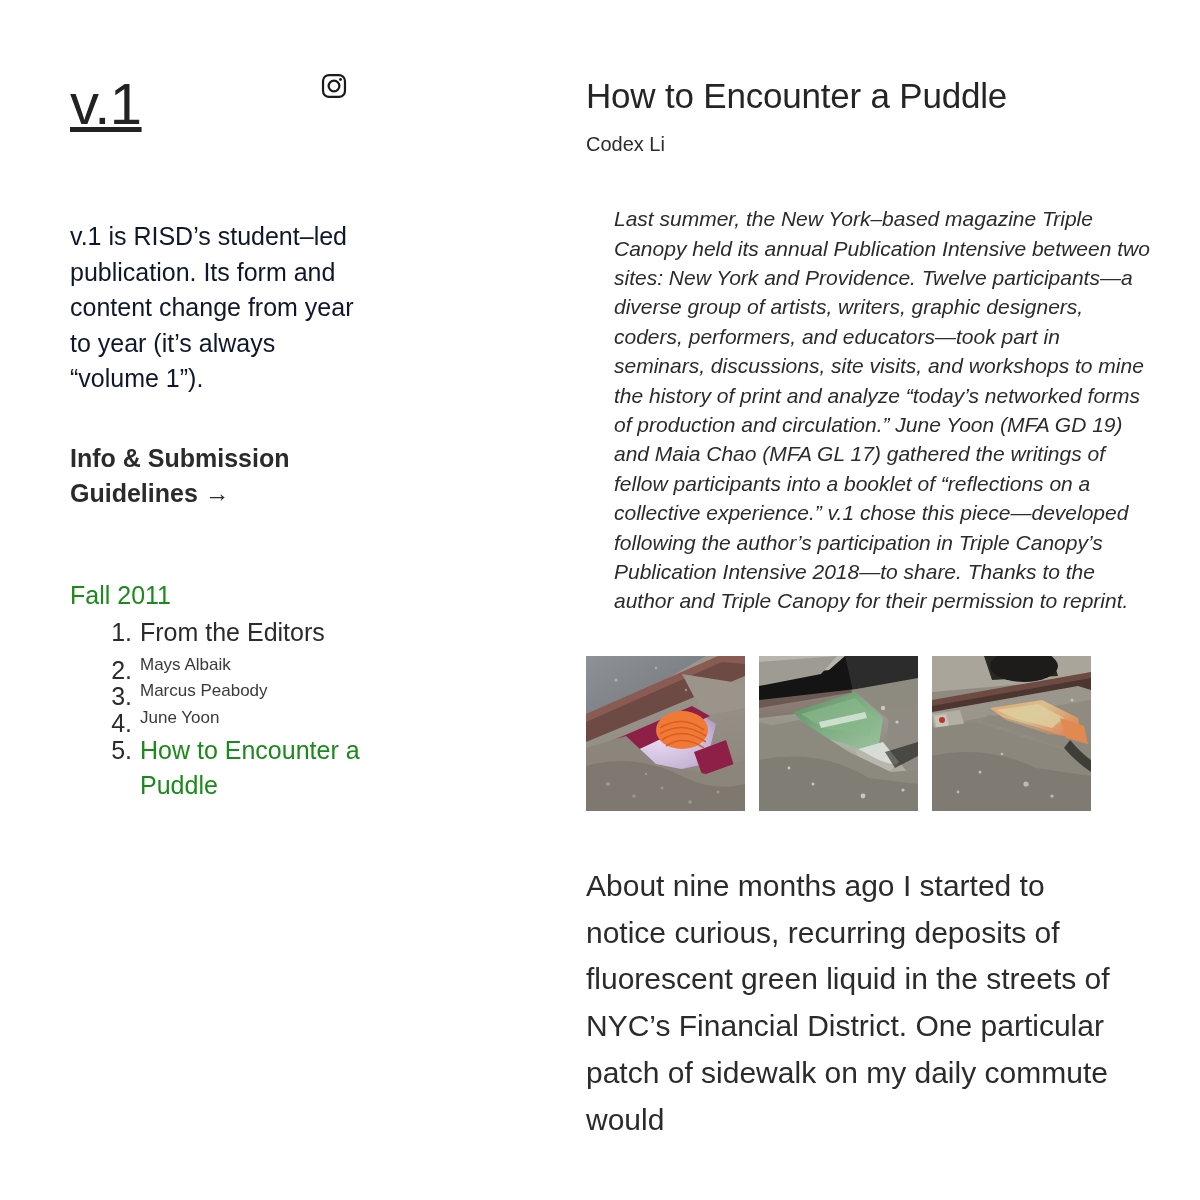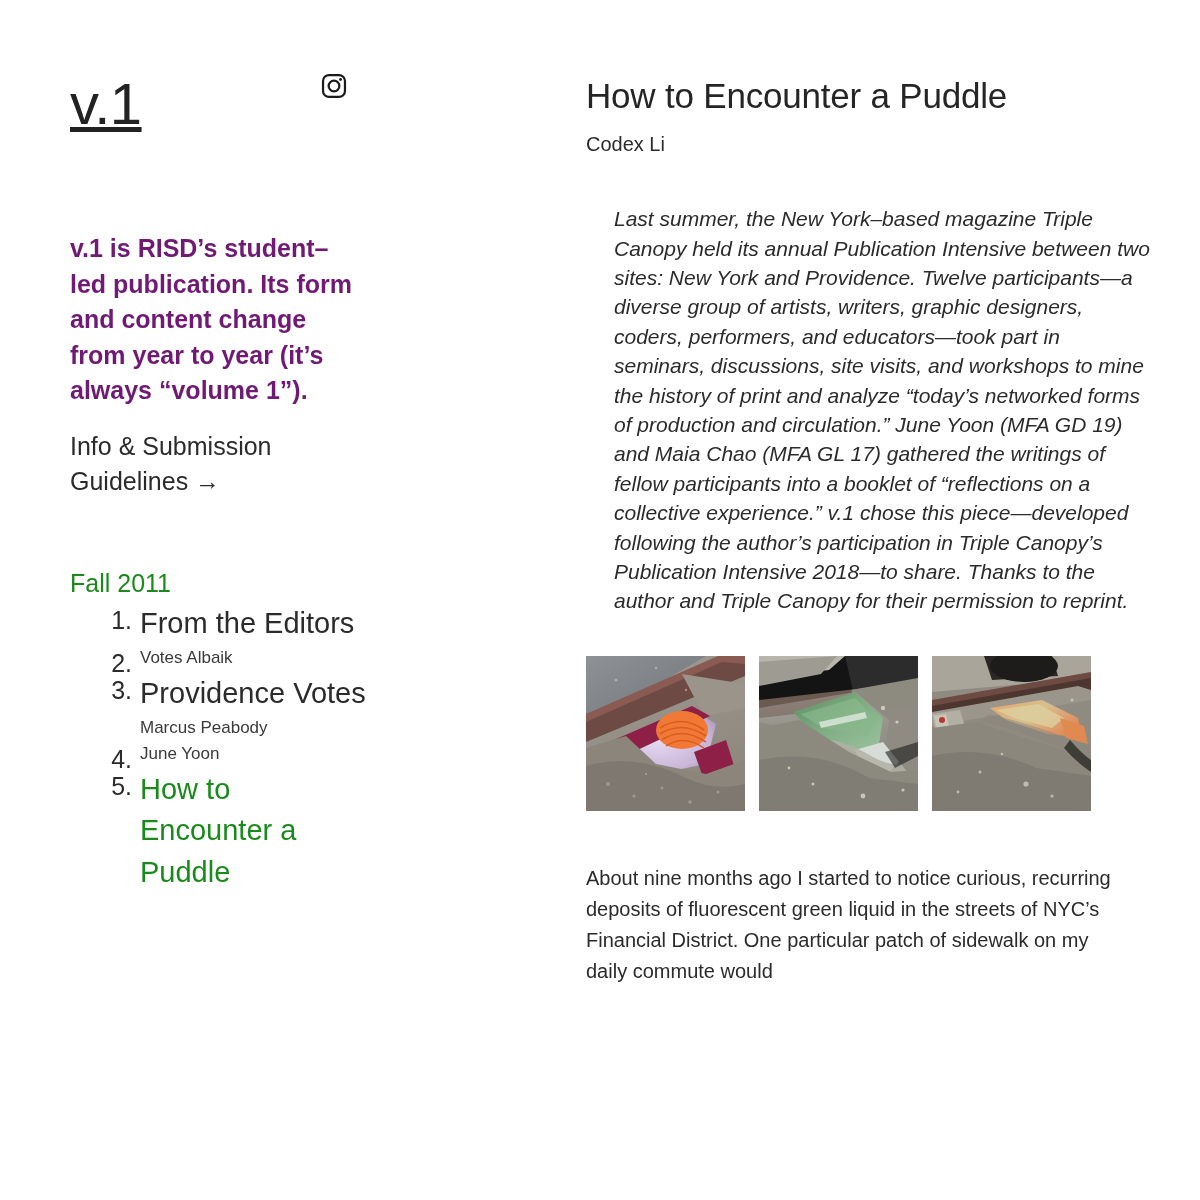--- a/index.html
+++ b/index.html
@@ -20,27 +20,26 @@
     font-size:58px; line-height:1.0; font-weight:400;
     letter-spacing:-0.5px; color:#222;
   }
   .ig-link {
     position:absolute; left:250px; top:-3px;
     width:28px; height:28px; display:block;
   }
   .ig-link svg { display:block; }
 
   .about {
-    width:290px; font-size:25px; line-height:1.42; color:#701a75;
-    margin-top:36px;
-    font-weight:bold;
+    width:290px; font-size:25px; line-height:1.42; color:#0f172a;
+    margin-top:24px;
   }
   .guidelines {
     width:300px; font-size:25px; line-height:1.42; color:#2b2b2b;
-    margin-top:20px; text-decoration:none; display:block;
+    margin-top:44px; text-decoration:none; display:block;font-weight:bold;
   }
   .guidelines .arrow { font-size:25px; }
 
   .issue {
     margin-top:67px; font-size:25px; line-height:1.3;
     color:#1a8a1a; text-decoration:none; display:block;
   }
 
   ol.toc {
     margin:4px 0 0 0; padding:0; list-style:none; counter-reset:toc;
@@ -50,21 +49,21 @@
     counter-increment:toc; position:relative;
     padding-left:70px; margin-top:2px;
   }
   ol.toc > li::before {
     content: counter(toc) ".";
     position:absolute; left:36px; top:0;
     font-size:25px; line-height:1.43; color:#2b2b2b;
     text-align:right; width:26px;
   }
   .toc-title {
-    font-size:29px; line-height:1.43; color:#2b2b2b;
+    font-size:25px; line-height:1.43; color:#2b2b2b;
     text-decoration:none; display:block;
   }
   .toc-title.current { color:#1a8a1a; }
   .toc-author {
     font-size:17px; line-height:1.45; color:#3a3a3a;
     display:block; margin-top:1px; margin-bottom:2px;
   }
 
   
   .article { width:614px; padding:75px 62px 0 0; }
@@ -82,21 +81,21 @@
   .photo-row { display:flex; gap:14px; margin-top:40px; }
   .photo { width:159px; height:155px; overflow:hidden; position:relative; display:block; }
   .photo svg { display:block; width:100%; height:100%; }
 
   .caption {
     font-size:20px; line-height:1.45; color:#2b2b2b;
     margin-top:22px; width:537px;
   }
 
   .art-body {
-    font-size:20px; line-height:1.56; color:#2b2b2b;
+    font-size:30px; line-height:1.56; color:#2b2b2b;
     margin-top:52px; width:537px;
   }
 </style>
 </head>
 <body>
 
 <div class="page">
 
   <aside class="sidebar">
 
@@ -120,24 +119,23 @@
       <span class="arrow">→</span>
     </a>
 
     <a class="issue" href="#">Fall 2011</a>
 
     <ol class="toc">
       <li>
         <a class="toc-title" href="#">From the Editors</a>
       </li>
       <li>
-        <span class="toc-author">Votes Albaik</span>
-      </li>
-      <li>
-        <a class="toc-title" href="#">Providence Votes</a>
+        <span class="toc-author">Mays Albaik</span>
+      </li>
+      <li>
         <span class="toc-author">Marcus Peabody</span>
       </li>
       <li>
         <span class="toc-author">June Yoon</span>
       </li>
       <li>
         <a class="toc-title current" href="#">How to Encounter a Puddle</a>
       </li>
     </ol>
 

